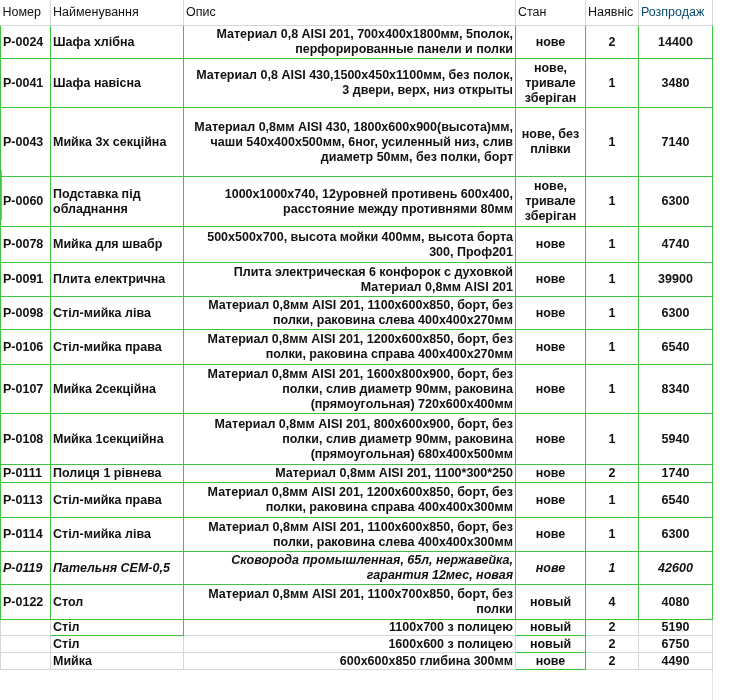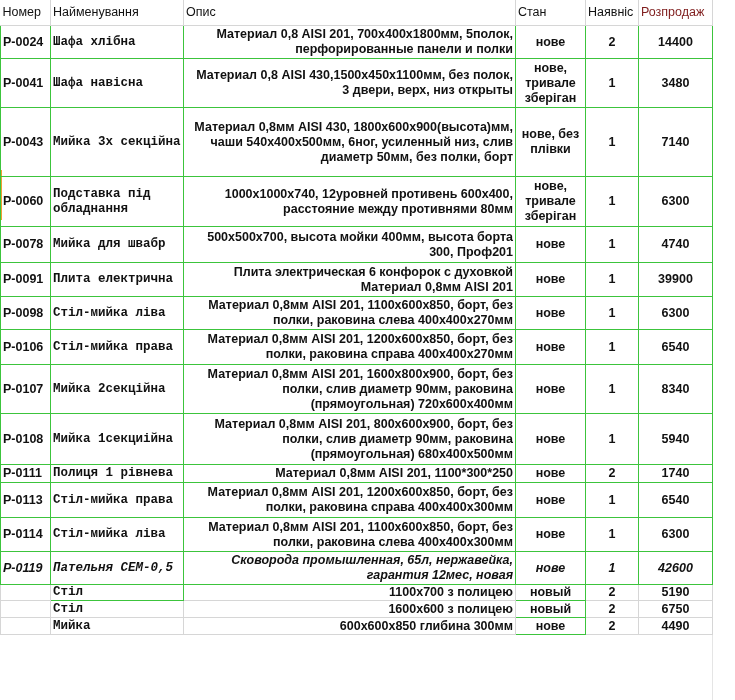--- a/index.html
+++ b/index.html
@@ -1,24 +1,24 @@
 <!DOCTYPE html>
 <html><head>
 <meta charset="utf-8">
 <style>
   html, body { margin:0; padding:0; background:#ffffff; }
   body { width:735px; height:700px; overflow:hidden; position:relative;
          font-family:"Liberation Sans", sans-serif; color:#111; }
   table.sheet { border-collapse:collapse; table-layout:fixed; position:absolute; left:0; top:0; }
   table.sheet td, table.sheet th { padding:0 2px; font-size:12.5px; font-weight:bold; line-height:15px; overflow:hidden; }
   table.sheet th { font-weight:normal; text-align:left; height:25px; border-bottom:1px solid #d6d6d6; border-right:1px solid #d6d6d6; font-size:12.5px; }
-  table.sheet th.sale { color:#7f1d1d; }
+  table.sheet th.sale { color:#0c4a6e; }
   table.sheet td { border:1px solid #3cc43c; vertical-align:middle; }
   td.num { text-align:left; padding-left:3px; }
-  td.name { text-align:left;font-family:Liberation Mono, monospace; }
+  td.name { text-align:left; }
   td.desc { text-align:right; }
   td.state, td.qty, td.price { text-align:center; }
   tr.italic td { font-style:italic; }
   tr.plain td { border-color:#d6d6d6; }
   tr.plain td.green { border-color:#3cc43c; }
   .marker { position:absolute; left:0; top:170px; width:2px; height:50px; background:#f0a030; }
   .edge-line { position:absolute; left:712px; top:0; width:1px; height:700px; background:#e5e5e5; }
 </style>
 </head>
 <body>
@@ -151,20 +151,28 @@
         <td class="price">6300</td>
       </tr>
       <tr class="italic" style="height: 33px;">
         <td class="num">P-0119</td>
         <td class="name">Пательня CEM-0,5</td>
         <td class="desc">Сковорода промышленная, 65л, нержавейка, гарантия 12мес, новая</td>
         <td class="state">нове</td>
         <td class="qty">1</td>
         <td class="price">42600</td>
       </tr>
+      <tr style="height: 35px;">
+        <td class="num">P-0122</td>
+        <td class="name">Стол</td>
+        <td class="desc">Материал 0,8мм AISI 201, 1100x700x850, борт, без полки</td>
+        <td class="state">новый</td>
+        <td class="qty">4</td>
+        <td class="price">4080</td>
+      </tr>
       <tr class="plain" style="height: 16px;">
         <td class="num"></td>
         <td class="name green" style="border-bottom-color: rgb(60, 196, 60);">Стіл</td>
         <td class="desc">1100x700 з полицею</td>
         <td class="state green">новый</td>
         <td class="qty">2</td>
         <td class="price">5190</td>
       </tr>
       <tr class="plain" style="height: 17px;">
         <td class="num"></td>

